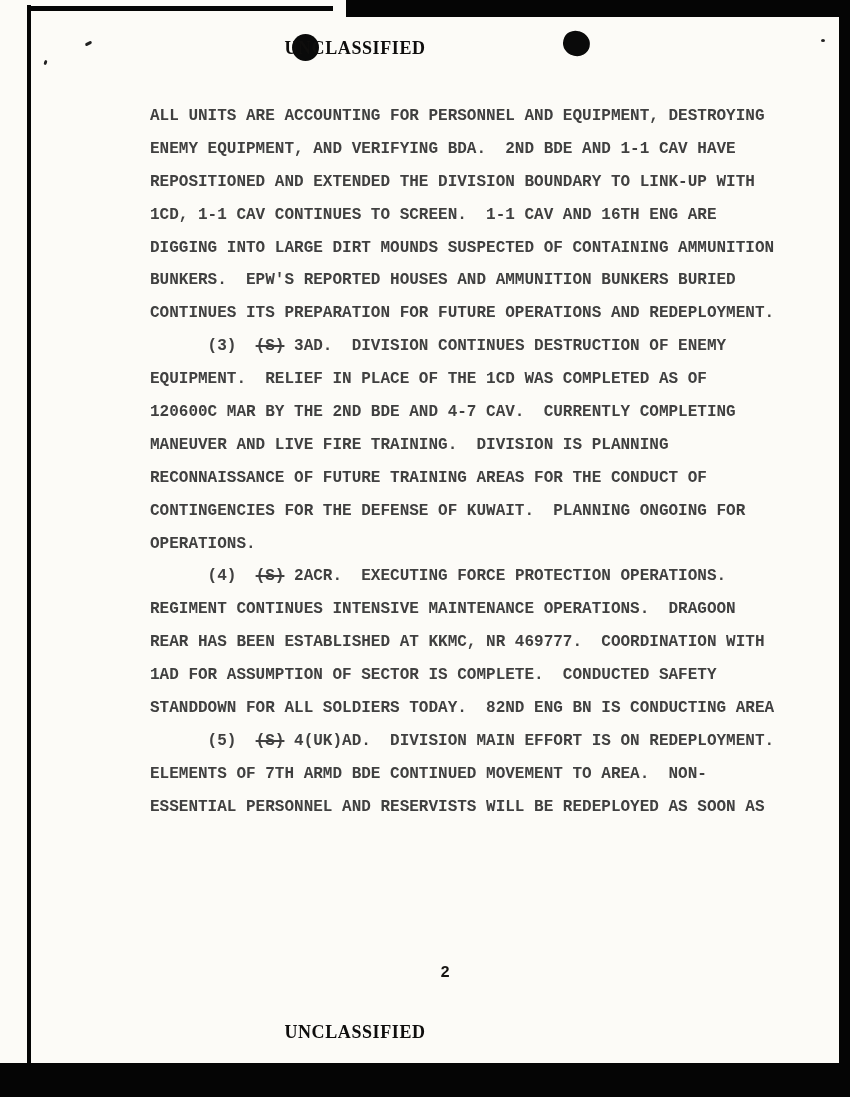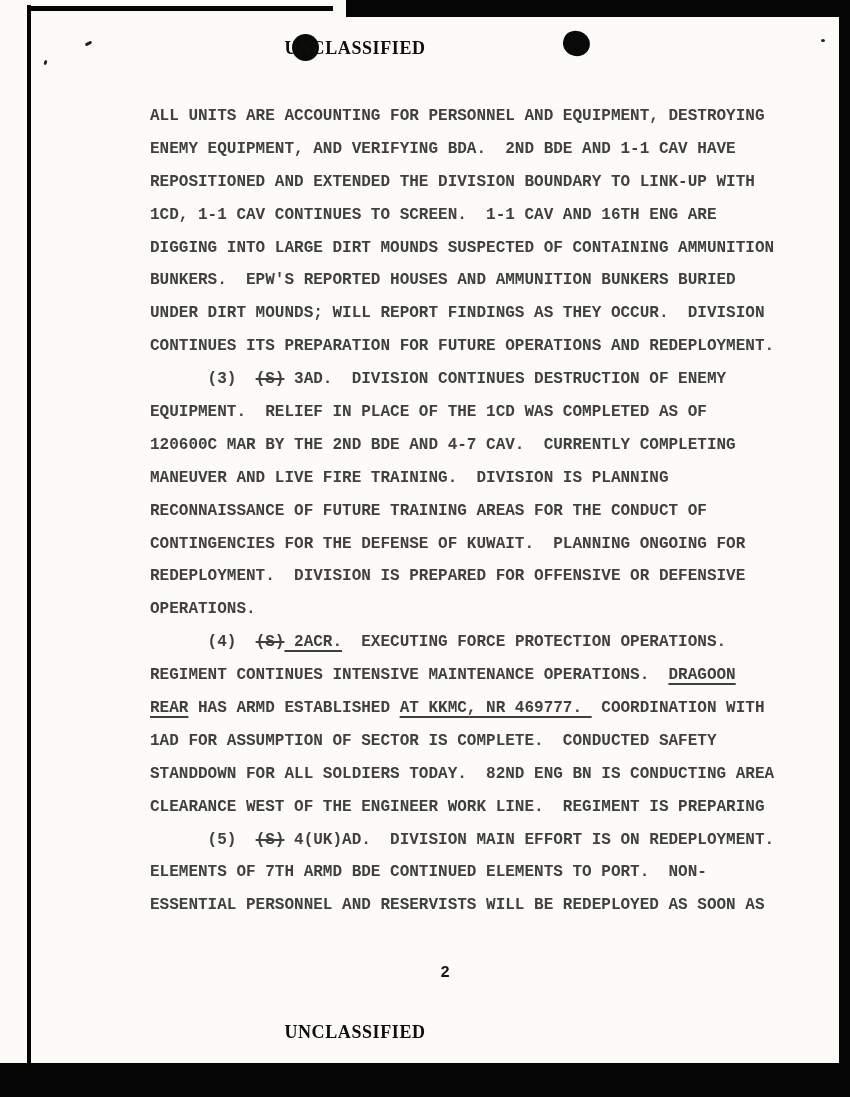--- a/index.html
+++ b/index.html
@@ -40,21 +40,21 @@
 
   .body-text{
     position:absolute;left:122px;top:100px;
     font-family:"Liberation Mono","DejaVu Sans Mono",monospace;
     font-size:16px;font-weight:700;color:#404040;
     line-height:32.9px;
     margin-left:28px;
   }
   .line{white-space:pre;height:32.9px;}
   .strike{text-decoration:line-through;text-decoration-thickness:2px;}
-  .underline{text-decoration:underline;text-decoration-thickness:1.5px;text-underline-offset:4px;}
+  .underline{text-decoration-thickness:1.5px;text-underline-offset:4px;}
 
   .page-number{
     position:absolute;top:964px;left:0;width:850px;box-sizing:border-box;
     text-align:center;padding-left:40px;
     font-family:"Liberation Mono","DejaVu Sans Mono",monospace;
     font-size:16px;font-weight:700;color:#161412;
   }
 </style>
 </head>
 <body>
@@ -76,38 +76,35 @@
 
   <div class="header-classification">UNCLASSIFIED</div>
 
   <div class="body-text">
       <div class="line"><span>ALL UNITS ARE ACCOUNTING FOR PERSONNEL AND EQUIPMENT, DESTROYING</span></div>
       <div class="line"><span>ENEMY EQUIPMENT, AND VERIFYING BDA.  2ND BDE AND 1-1 CAV HAVE</span></div>
       <div class="line"><span>REPOSITIONED AND EXTENDED THE DIVISION BOUNDARY TO LINK-UP WITH</span></div>
       <div class="line"><span>1CD, 1-1 CAV CONTINUES TO SCREEN.  1-1 CAV AND 16TH ENG ARE</span></div>
       <div class="line"><span>DIGGING INTO LARGE DIRT MOUNDS SUSPECTED OF CONTAINING AMMUNITION</span></div>
       <div class="line"><span>BUNKERS.  EPW'S REPORTED HOUSES AND AMMUNITION BUNKERS BURIED</span></div>
-      <div class="line"><span>UNDER DIRT MOUNDS; WILL REPORT FINDINGS AS THEY OCCUR.  DIVISION</span></div>
       <div class="line"><span>CONTINUES ITS PREPARATION FOR FUTURE OPERATIONS AND REDEPLOYMENT.</span></div>
       <div class="line"><span>      (3)  </span><span class="strike">(S)</span><span> 3AD.  DIVISION CONTINUES DESTRUCTION OF ENEMY</span></div>
       <div class="line"><span>EQUIPMENT.  RELIEF IN PLACE OF THE 1CD WAS COMPLETED AS OF</span></div>
       <div class="line"><span>120600C MAR BY THE 2ND BDE AND 4-7 CAV.  CURRENTLY COMPLETING</span></div>
       <div class="line"><span>MANEUVER AND LIVE FIRE TRAINING.  DIVISION IS PLANNING</span></div>
       <div class="line"><span>RECONNAISSANCE OF FUTURE TRAINING AREAS FOR THE CONDUCT OF</span></div>
       <div class="line"><span>CONTINGENCIES FOR THE DEFENSE OF KUWAIT.  PLANNING ONGOING FOR</span></div>
-      <div class="line"><span>REDEPLOYMENT.  DIVISION IS PREPARED FOR OFFENSIVE OR DEFENSIVE</span></div>
       <div class="line"><span>OPERATIONS.</span></div>
       <div class="line"><span>      (4)  </span><span class="strike">(S)</span><span class="underline"> 2ACR.</span><span>  EXECUTING FORCE PROTECTION OPERATIONS.</span></div>
       <div class="line"><span>REGIMENT CONTINUES INTENSIVE MAINTENANCE OPERATIONS.  </span><span class="underline">DRAGOON</span></div>
-      <div class="line"><span class="underline">REAR</span><span> HAS ARMD ESTABLISHED </span><span class="underline">AT KKMC, NR 469777. </span><span> COORDINATION WITH</span></div>
+      <div class="line"><span class="underline">REAR</span><span> HAS BEEN ESTABLISHED </span><span class="underline">AT KKMC, NR 469777. </span><span> COORDINATION WITH</span></div>
       <div class="line"><span>1AD FOR ASSUMPTION OF SECTOR IS COMPLETE.  CONDUCTED SAFETY</span></div>
       <div class="line"><span>STANDDOWN FOR ALL SOLDIERS TODAY.  82ND ENG BN IS CONDUCTING AREA</span></div>
-      <div class="line"><span>CLEARANCE WEST OF THE ENGINEER WORK LINE.  REGIMENT IS PREPARING</span></div>
       <div class="line"><span>      (5)  </span><span class="strike">(S)</span><span> 4(UK)AD.  DIVISION MAIN EFFORT IS ON REDEPLOYMENT.</span></div>
-      <div class="line"><span>ELEMENTS OF 7TH ARMD BDE CONTINUED ELEMENTS TO PORT.  NON-</span></div>
+      <div class="line"><span>ELEMENTS OF 7TH ARMD BDE CONTINUED MOVEMENT TO AREA.  NON-</span></div>
       <div class="line"><span>ESSENTIAL PERSONNEL AND RESERVISTS WILL BE REDEPLOYED AS SOON AS</span></div>
     </div>
 
   <div class="page-number">2</div>
 
   <div class="footer-classification">UNCLASSIFIED</div>
 
 </div>
 
 </body></html>

